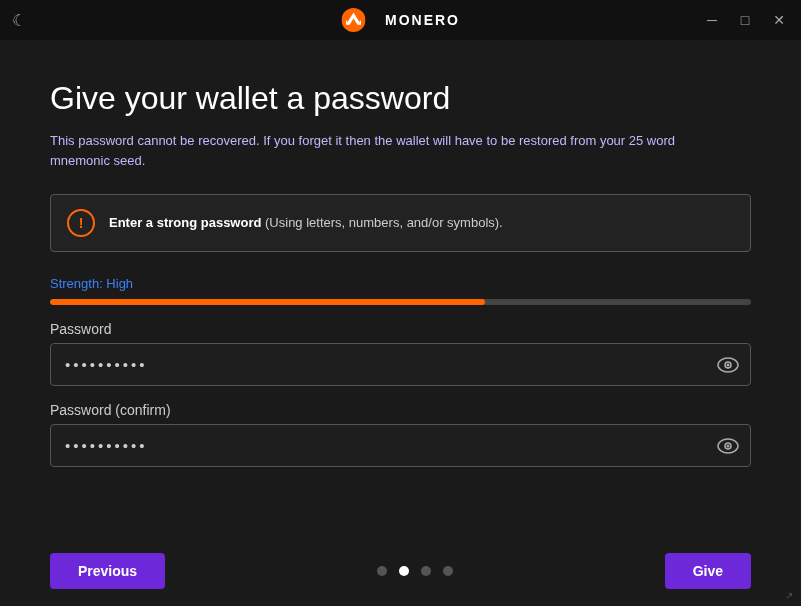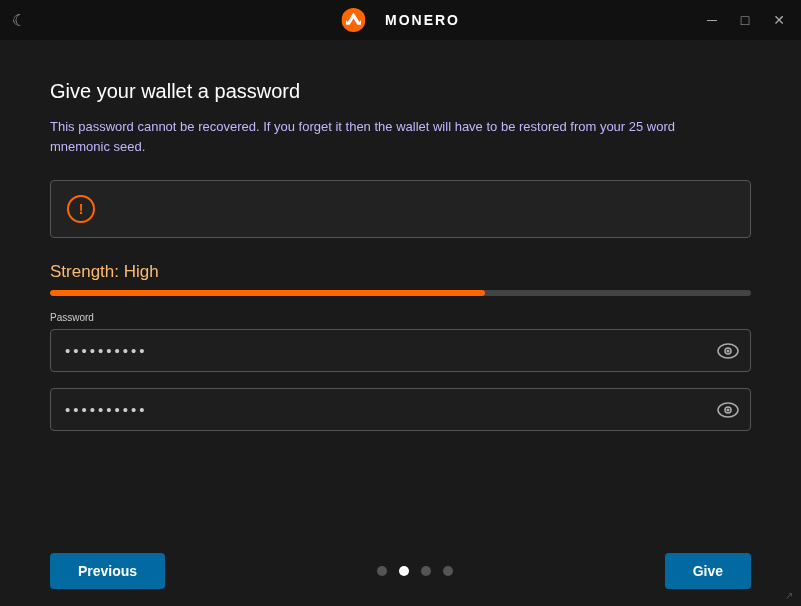--- a/index.html
+++ b/index.html
@@ -76,21 +76,21 @@
     
     .main-content {
       flex: 1;
       padding: 40px 50px 20px 50px;
       display: flex;
       flex-direction: column;
       overflow: hidden;
     }
 
     .page-title {
-      font-size: 20px;
+      font-size: 32px;
       font-weight: 300;
       color: #ffffff;
       margin-bottom: 14px;
     }
 
     .page-subtitle {
       font-size: 13px;
       color: #c4b5fd;
       line-height: 1.5;
       margin-bottom: 24px;
@@ -133,22 +133,22 @@
       color: #ffffff;
       font-weight: 600;
     }
 
     
     .strength-section {
       margin-bottom: 16px;
     }
 
     .strength-label {
-      font-size: 17px;
-      color: #fdba74;
+      font-size: 13px;
+      color: #3b82f6;
       margin-bottom: 8px;
     }
 
     .strength-bar-track {
       width: 100%;
       height: 6px;
       background: #444;
       border-radius: 3px;
       overflow: hidden;
     }
@@ -158,21 +158,21 @@
       background: #ff6600;
       border-radius: 3px;
     }
 
     
     .field-group {
       margin-bottom: 16px;
     }
 
     .field-label {
-      font-size: 10px;
+      font-size: 14px;
       color: #cccccc;
       margin-bottom: 6px;
     }
 
     .password-wrapper {
       position: relative;
       display: flex;
       align-items: center;
     }
 
@@ -203,21 +203,21 @@
     .bottom-nav {
       height: 70px;
       display: flex;
       align-items: center;
       justify-content: space-between;
       padding: 0 50px;
       flex-shrink: 0;
     }
 
     .nav-btn {
-      background: #0369a1;
+      background: #6d28d9;
       color: #ffffff;
       border: none;
       border-radius: 4px;
       padding: 10px 28px;
       font-size: 14px;
       font-weight: 600;
       cursor: pointer;
       min-width: 80px;
     }
 
@@ -275,20 +275,23 @@
   </div>
 </div>
 
 <div class="main-content">
 
   <h1 class="page-title">Give your wallet a password</h1>
   <p class="page-subtitle">This password cannot be recovered. If you forget it then the wallet will have to be restored from your 25 word mnemonic seed.</p>
 
   <div class="warning-box">
     <div class="warning-icon">!</div>
+    <span class="warning-text">
+      <strong>Enter a strong password</strong><span> (Using letters, numbers, and/or symbols).</span>
+    </span>
   </div>
 
   <div class="strength-section">
     <div class="strength-label">Strength: High</div>
     <div class="strength-bar-track">
       <div class="strength-bar-fill" style="width: 62%"></div>
     </div>
   </div>
 
   <div class="field-group">
@@ -299,20 +302,21 @@
         <svg width="22" height="16" viewBox="0 0 22 16" fill="none" xmlns="http://www.w3.org/2000/svg">
           <ellipse cx="11" cy="8" rx="10" ry="7" stroke="#aaa" stroke-width="1.5" fill="none"></ellipse>
           <circle cx="11" cy="8" r="3" stroke="#aaa" stroke-width="1.5" fill="none"></circle>
           <circle cx="11" cy="8" r="1.5" fill="#aaa"></circle>
         </svg>
       </button>
     </div>
   </div>
 
   <div class="field-group">
+    <div class="field-label">Password (confirm)</div>
     <div class="password-wrapper">
       <input type="password" class="password-input" value="••••••••••" style="">
       <button class="eye-btn">
         <svg width="22" height="16" viewBox="0 0 22 16" fill="none" xmlns="http://www.w3.org/2000/svg">
           <ellipse cx="11" cy="8" rx="10" ry="7" stroke="#aaa" stroke-width="1.5" fill="none"></ellipse>
           <circle cx="11" cy="8" r="3" stroke="#aaa" stroke-width="1.5" fill="none"></circle>
           <circle cx="11" cy="8" r="1.5" fill="#aaa"></circle>
         </svg>
       </button>
     </div>

